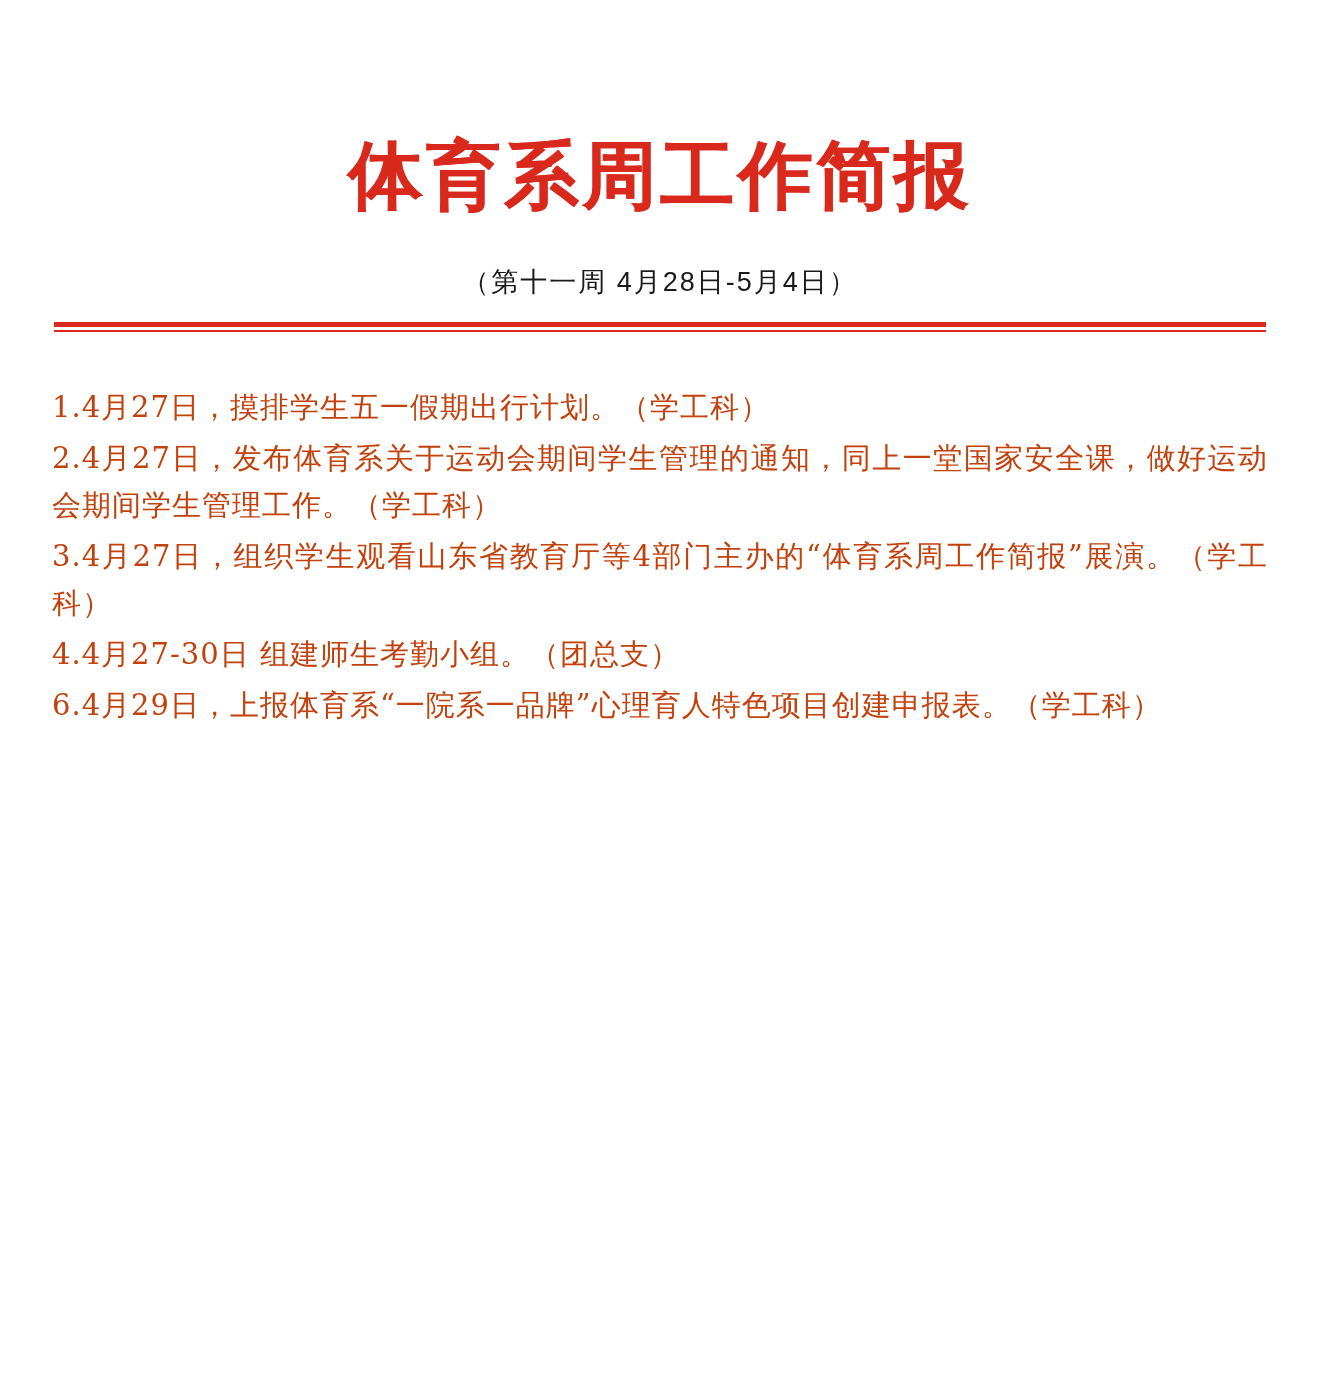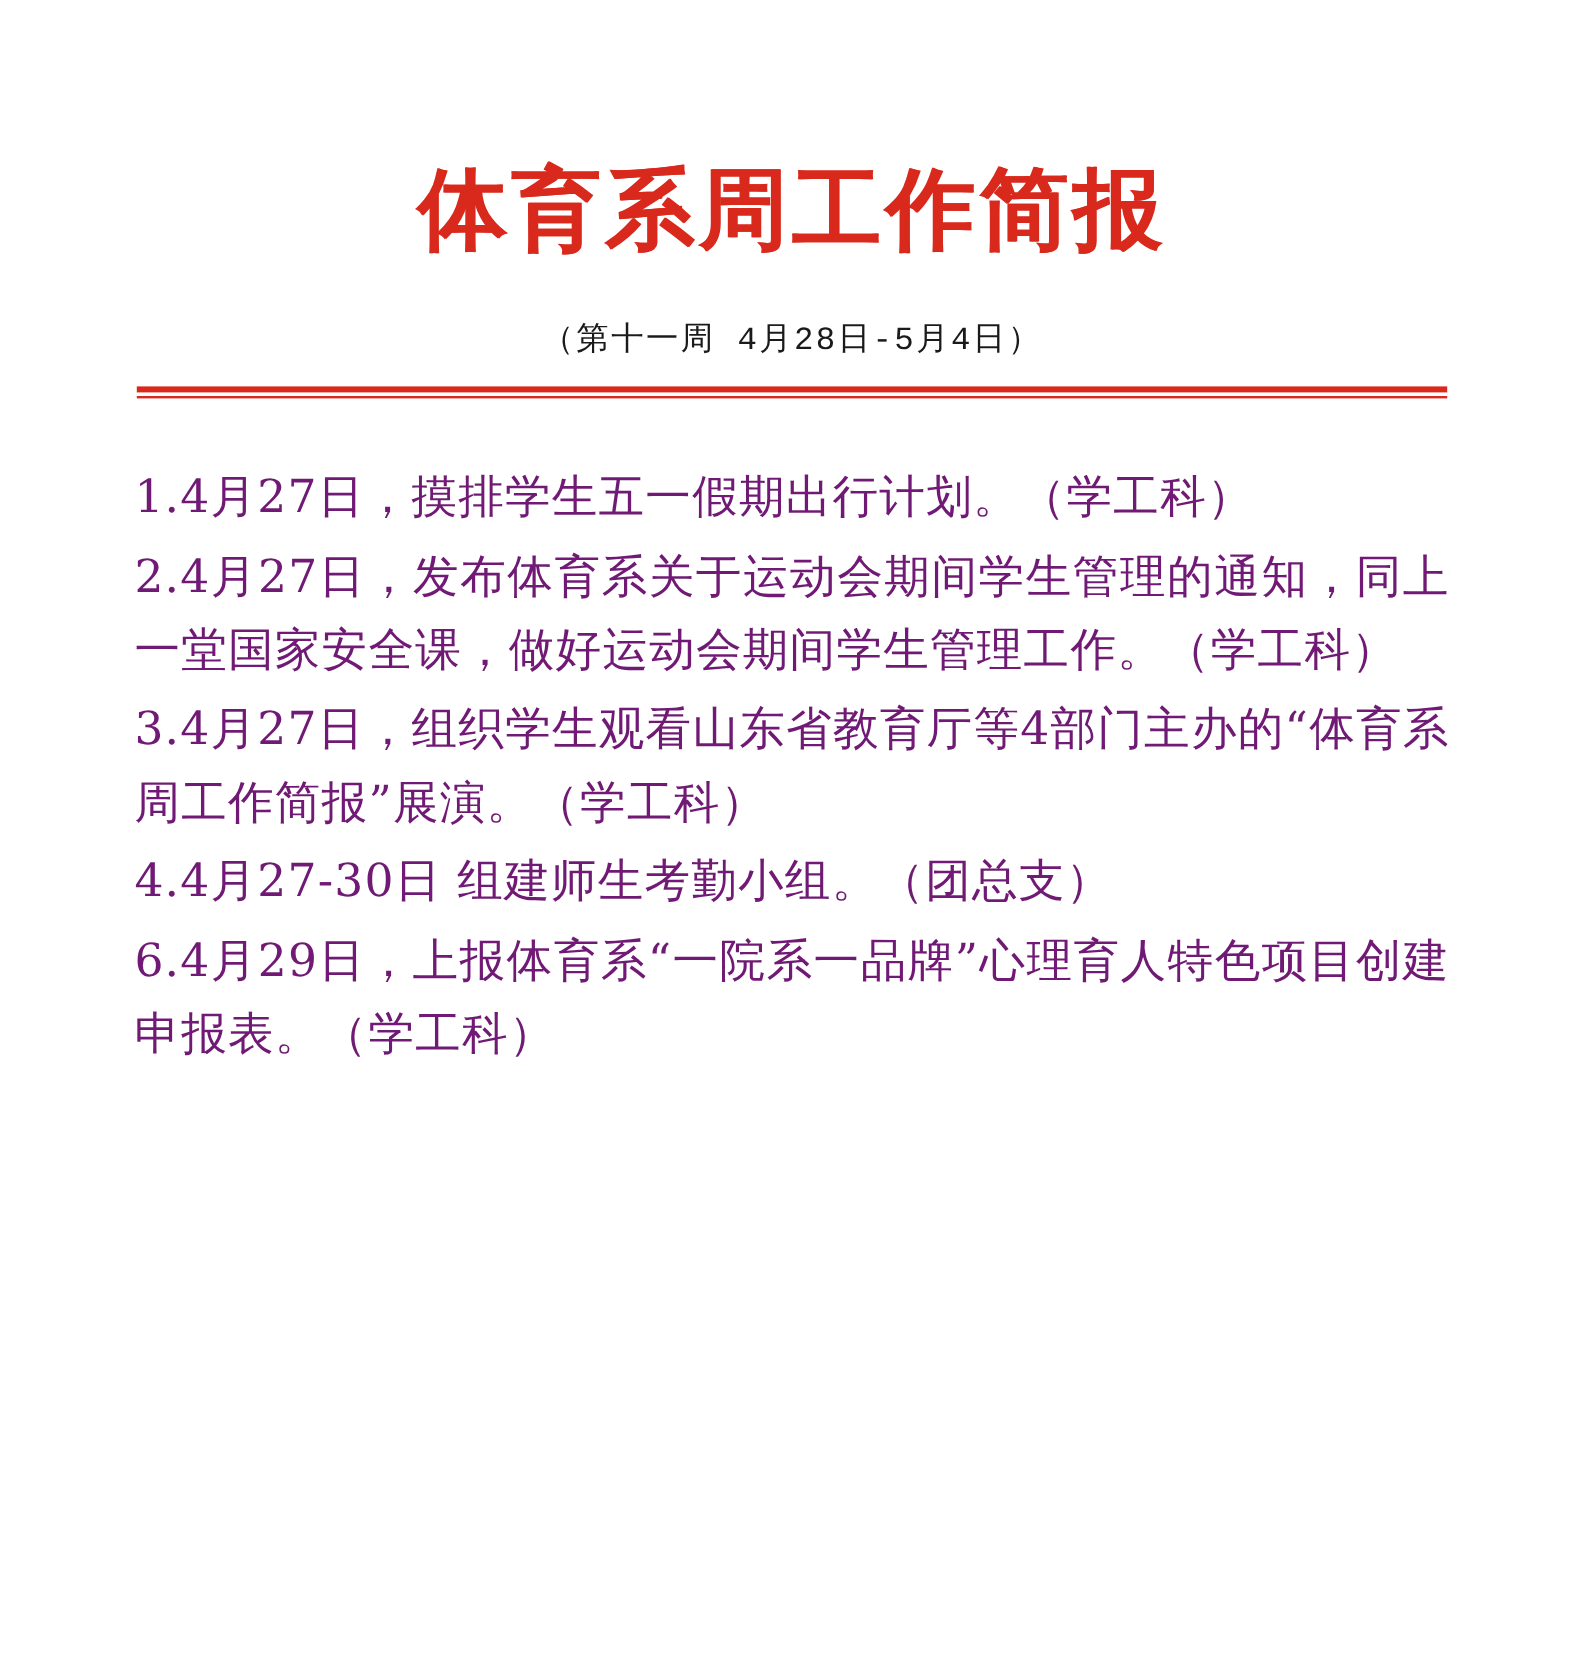--- a/index.html
+++ b/index.html
@@ -12,39 +12,39 @@
     height: 1400px;
     font-family: "Liberation Serif", "DejaVu Serif", serif;
     color: #1a1a1a;
     -webkit-font-smoothing: antialiased;
   }
   .page {
     position: relative;
     width: 1320px;
     height: 1400px;
     box-sizing: border-box;
-    padding: 0 112px;
+    padding: 0 52px;
   }
   .doc-title {
     margin: 0;
     padding-top: 135px;
     text-align: center;
     color: #d8291c;
     font-family: "DejaVu Serif", "Liberation Serif", serif;
     font-weight: bold;
     font-size: 74px;
     letter-spacing: 4px;
     line-height: 1.1;
     text-shadow: 1px 0 0 #d8291c;
   }
   .doc-subtitle {
     margin: 0;
     padding-top: 48px;
     text-align: center;
-    font-family: Liberation Mono, monospace;
+    font-family: Liberation Sans, sans-serif;
     font-size: 27px;
     color: #1a1a1a;
     letter-spacing: 2px;
   }
   .rule-wrap {
     margin-top: 22px;
     padding: 0 2px;
   }
   .rule-thick {
     height: 5px;
@@ -55,23 +55,23 @@
     background: #d8291c;
     margin-top: 3px;
   }
   .body-list {
     margin: 0;
     padding: 52px 0 0 0;
     list-style: none;
   }
   .body-item {
     font-family: "DejaVu Serif", "Liberation Serif", serif;
-    font-size: 38px;
+    font-size: 29px;
     line-height: 1.62;
-    color: #701a75;
+    color: #c2410c;
     letter-spacing: 1px;
     text-align: justify;
     margin: 0 0 4px 0;
   }
 </style>
 </head>
 <body>
 
 <div class="page">
 

